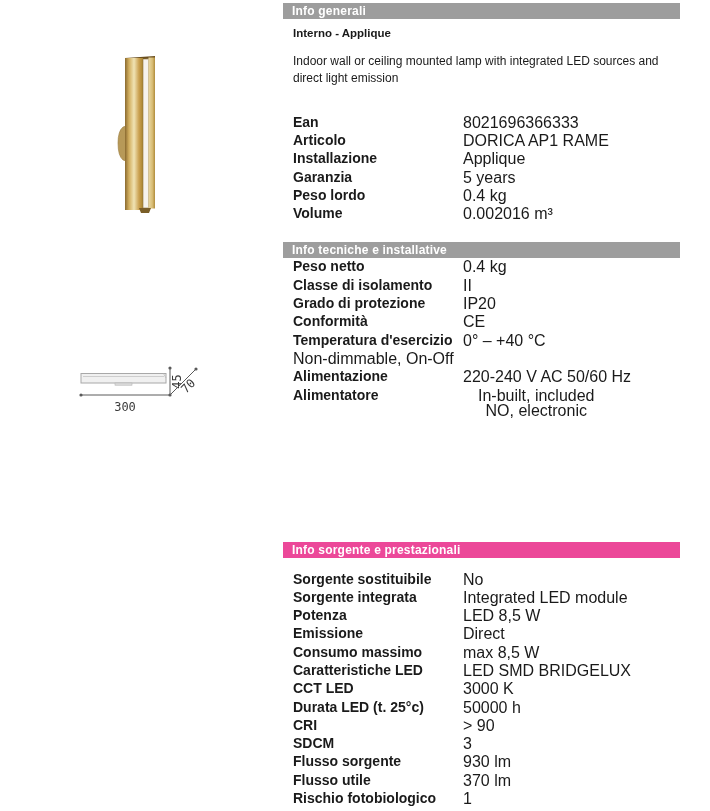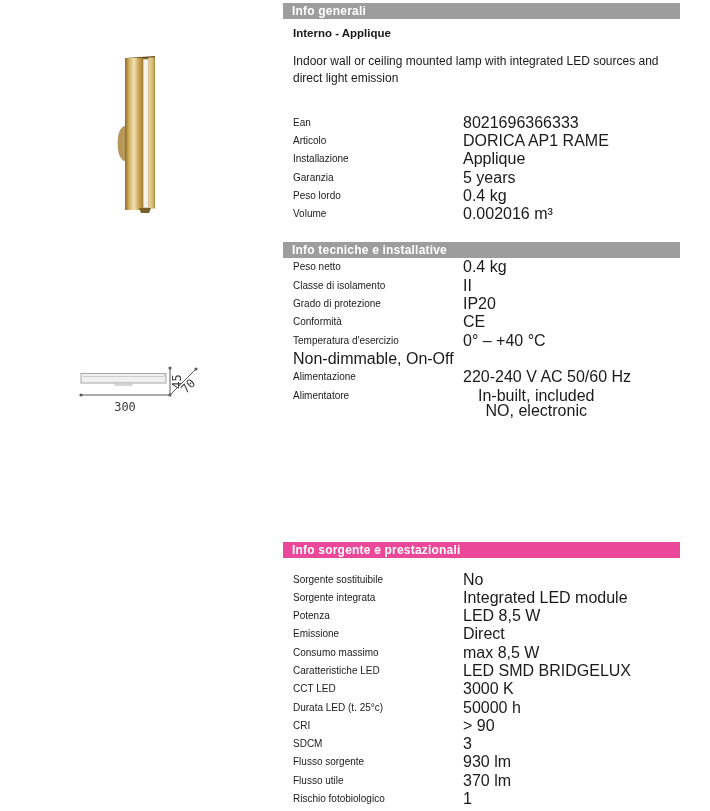--- a/index.html
+++ b/index.html
@@ -45,22 +45,22 @@
   .section-2 { margin-top:19px; }
   .section-3 { margin-top:120px; }
   .row {
     display:flex;
     min-height:18.3px;
     align-items:center;
   }
   .row-label {
     width:170px;
     flex:0 0 170px;
-    font-size:10px;
-    font-weight:normal;
+    font-size:14px;
+    font-weight:bold;
     line-height:15px;
   }
   .row-value {
     font-size:16px;
     line-height:15px;
     white-space:pre-line;
     text-align:center;
   }
   .row.multiline { align-items:flex-start; padding:2px 0 4px 0;gap:15px; }
   .dim-text {

